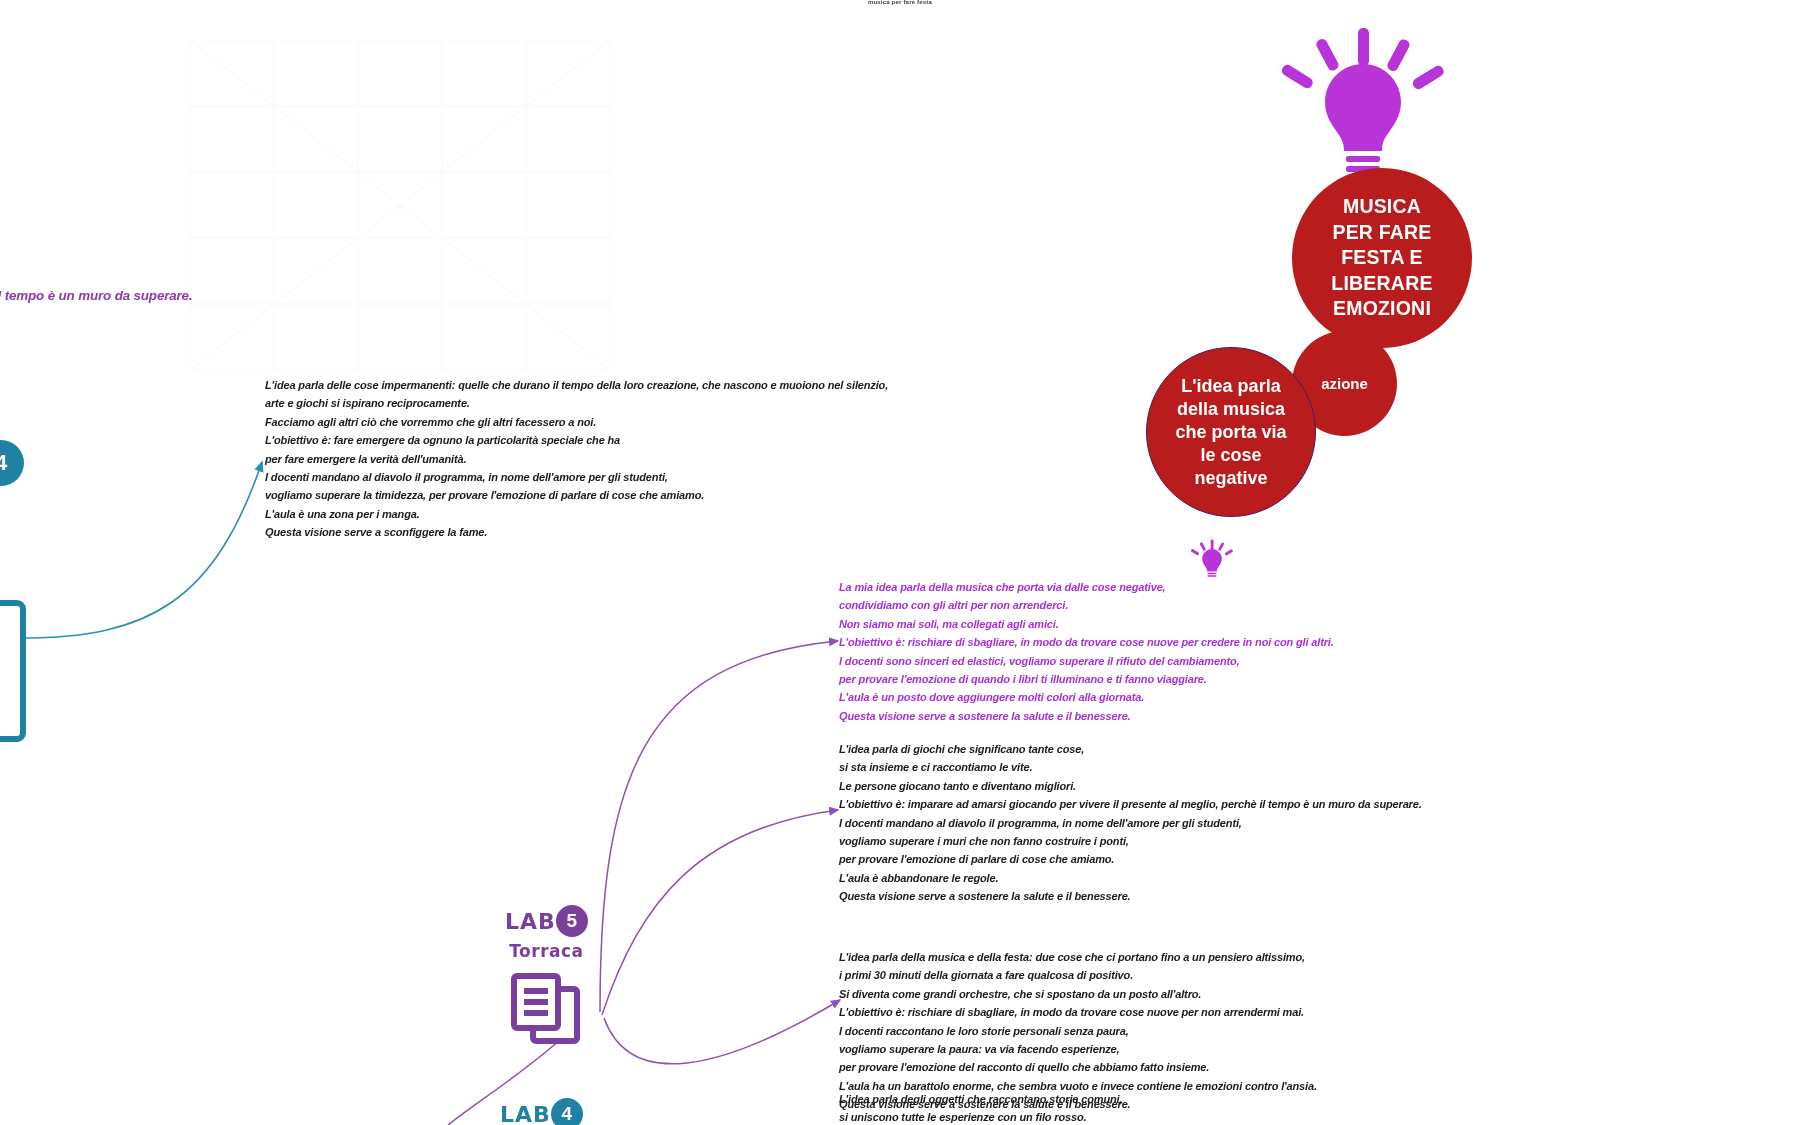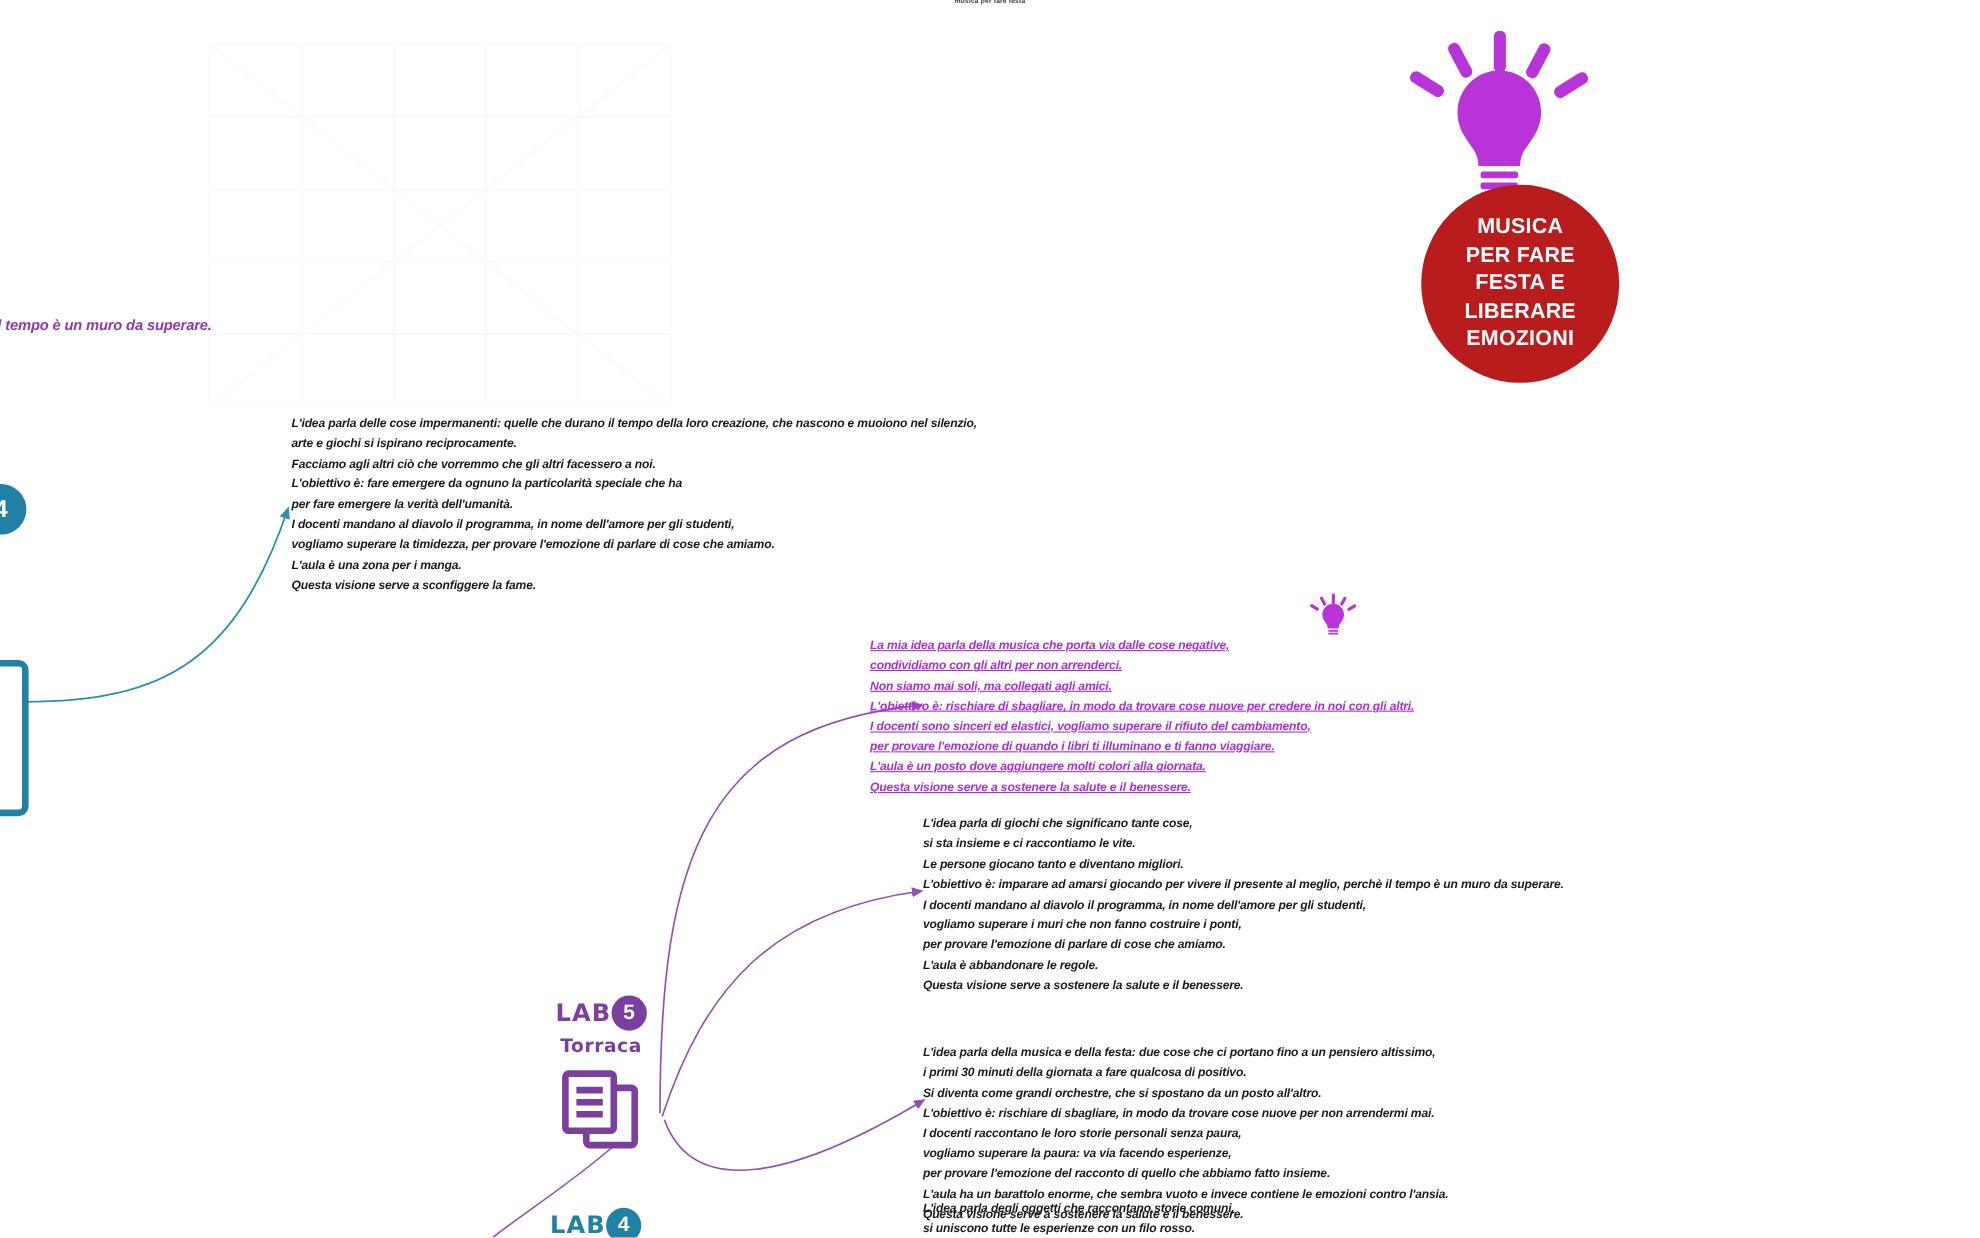--- a/index.html
+++ b/index.html
@@ -167,21 +167,31 @@
   </svg>
 
   <div class="bubble" id="bubble-main">
     <span style="white-space: pre-line;">MUSICA
 PER FARE
 FESTA E
 LIBERARE
 EMOZIONI</span>
   </div>
 
-
+  <div class="bubble" id="bubble-azione">
+    <span>azione</span>
+  </div>
+
+  <div class="bubble" id="bubble-idea">
+    <span style="white-space: pre-line;">L'idea parla
+della musica
+che porta via
+le cose
+negative</span>
+  </div>
 
   <svg class="abs bulb-small" viewBox="0 0 170 150">
     <g fill="#b833d8">
       <rect x="80" y="0" width="11" height="38" rx="5"></rect>
       <rect x="44" y="10" width="11" height="34" rx="5" transform="rotate(-28 49 27)"></rect>
       <rect x="115" y="10" width="11" height="34" rx="5" transform="rotate(28 120 27)"></rect>
       <rect x="14" y="32" width="11" height="34" rx="5" transform="rotate(-58 19 49)"></rect>
       <rect x="145" y="32" width="11" height="34" rx="5" transform="rotate(58 150 49)"></rect>
       <path d="M85 36c-21 0-38 17-38 38 0 16 9 25 14 33 4 6 5 11 5 16h38c0-5 1-11 5-16 5-8 14-17 14-33 0-21-17-38-38-38z"></path>
       <rect x="68" y="128" width="34" height="6" rx="2"></rect>
@@ -216,21 +226,21 @@
   <div class="abs textblock tb-dark" style="left:265px;top:376px;">L'idea parla delle cose impermanenti: quelle che durano il tempo della loro creazione, che nascono e muoiono nel silenzio,
 arte e giochi si ispirano reciprocamente.
 Facciamo agli altri ciò che vorremmo che gli altri facessero a noi.
 L'obiettivo è: fare emergere da ognuno la particolarità speciale che ha
 per fare emergere la verità dell'umanità.
 I docenti mandano al diavolo il programma, in nome dell'amore per gli studenti,
 vogliamo superare la timidezza, per provare l'emozione di parlare di cose che amiamo.
 L'aula è una zona per i manga.
 Questa visione serve a sconfiggere la fame.</div>
 
-  <div class="abs textblock tb-purple" style="left:791px;top:578px;text-decoration:underline;">La mia idea parla della musica che porta via dalle cose negative,
+  <div class="abs textblock tb-purple" style="left:839px;top:578px;">La mia idea parla della musica che porta via dalle cose negative,
 condividiamo con gli altri per non arrenderci.
 Non siamo mai soli, ma collegati agli amici.
 L'obiettivo è: rischiare di sbagliare, in modo da trovare cose nuove per credere in noi con gli altri.
 I docenti sono sinceri ed elastici, vogliamo superare il rifiuto del cambiamento,
 per provare l'emozione di quando i libri ti illuminano e ti fanno viaggiare.
 L'aula è un posto dove aggiungere molti colori alla giornata.
 Questa visione serve a sostenere la salute e il benessere.</div>
 
   <div class="abs textblock tb-dark" style="left:839px;top:740px;">L'idea parla di giochi che significano tante cose,
 si sta insieme e ci raccontiamo le vite.

